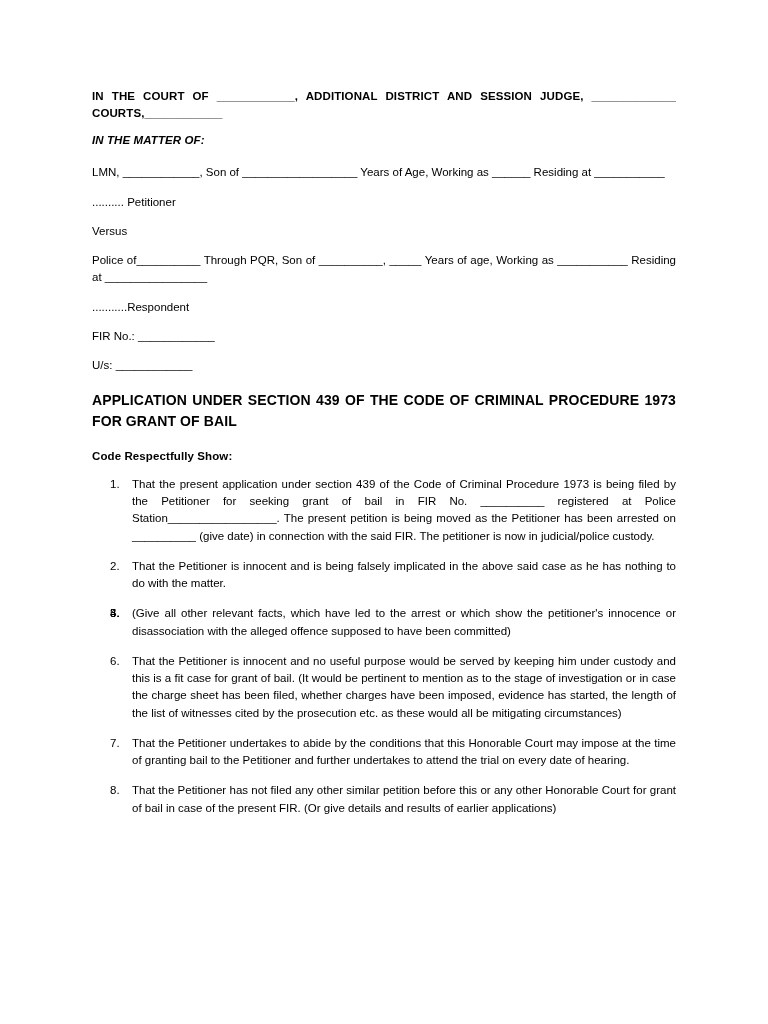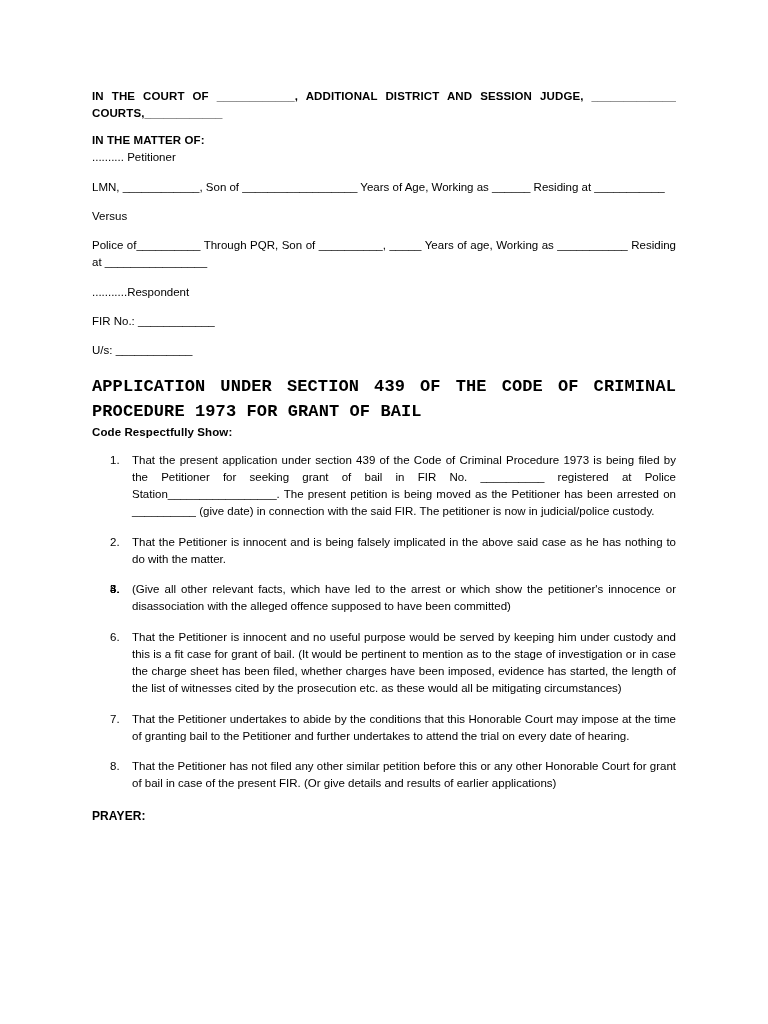--- a/index.html
+++ b/index.html
@@ -32,38 +32,38 @@
     font-size: 11.5px;
     font-weight: bold;
     line-height: 1.45;
     text-align: justify;
     letter-spacing: 0.1px;
     margin-bottom: 13px;
   }
   .matter-of {
     font-size: 11.5px;
     font-weight: bold;
-    margin-bottom: 3px;
+    margin-bottom: 18px;
     letter-spacing: 0.1px;
+    font-style: italic;
   }
   .para {
     font-size: 11.5px;
     line-height: 1.5;
     text-align: justify;
     margin-bottom: 12px;
   }
   .title-app {
-    font-size: 17px;
+    font-size: 14px;
     font-weight: bold;
     line-height: 1.45;
     text-align: justify;
     margin-top: 16px;
-    margin-bottom: 1px;
+    margin-bottom: 19px;
     letter-spacing: 0.1px;
-    font-family: Liberation Mono, monospace;
   }
   .respect {
     font-size: 11.5px;
     font-weight: bold;
     margin-bottom: 14px;
     letter-spacing: 0.1px;
   }
   ol.points {
     list-style: none;
     margin: 0;
@@ -95,23 +95,23 @@
 </head>
 <body>
 
 <div class="page">
   <div class="doc-body">
 
     <p class="heading-court">IN THE COURT OF ____________, ADDITIONAL DISTRICT AND SESSION JUDGE, _____________ COURTS,____________</p>
 
     <p class="matter-of">IN THE MATTER OF:</p>
 
+    <p class="para">LMN, ____________, Son of __________________ Years of Age, Working as ______ Residing at ___________</p>
+
     <p class="para">.......... Petitioner</p>
-
-    <p class="para">LMN, ____________, Son of __________________ Years of Age, Working as ______ Residing at ___________</p>
 
     <p class="para">Versus</p>
 
     <p class="para">Police of__________ Through PQR, Son of __________, _____ Years of age, Working as ___________ Residing at ________________</p>
 
     <p class="para">...........Respondent</p>
 
     <p class="para">FIR No.: ____________</p>
 
     <p class="para">U/s: ____________</p>
@@ -147,16 +147,15 @@
       <li>
         <span class="num">7.</span>
         <span>That the Petitioner undertakes to abide by the conditions that this Honorable Court may impose at the time of granting bail to the Petitioner and further undertakes to attend the trial on every date of hearing.</span>
       </li>
       <li>
         <span class="num">8.</span>
         <span>That the Petitioner has not filed any other similar petition before this or any other Honorable Court for grant of bail in case of the present FIR. (Or give details and results of earlier applications)</span>
       </li>
     </ol>
 
-    <p class="prayer">PRAYER:</p>
 
   </div>
 </div>
 
 </body></html>

